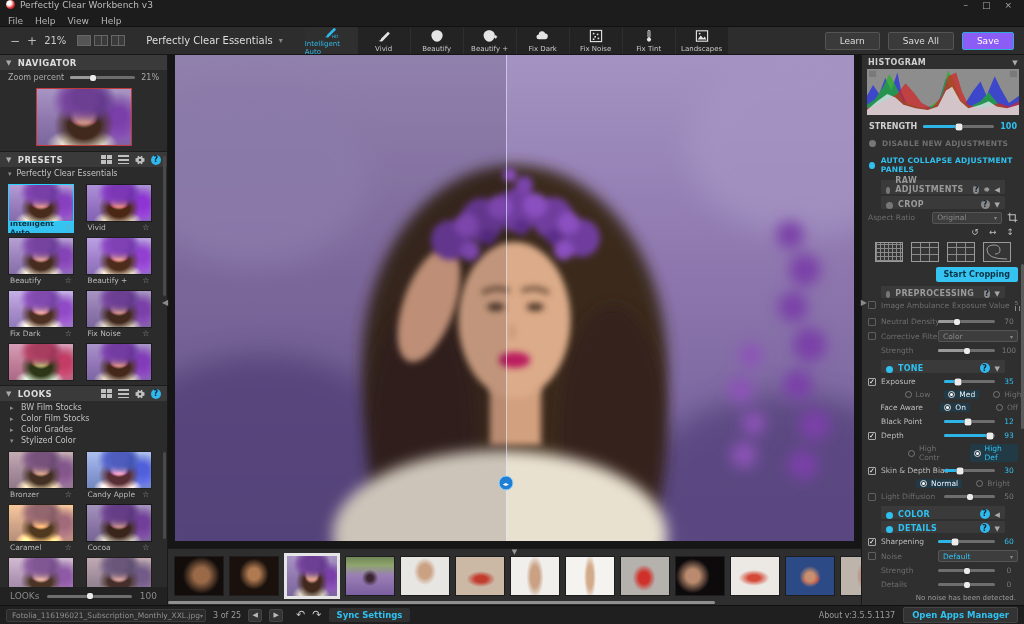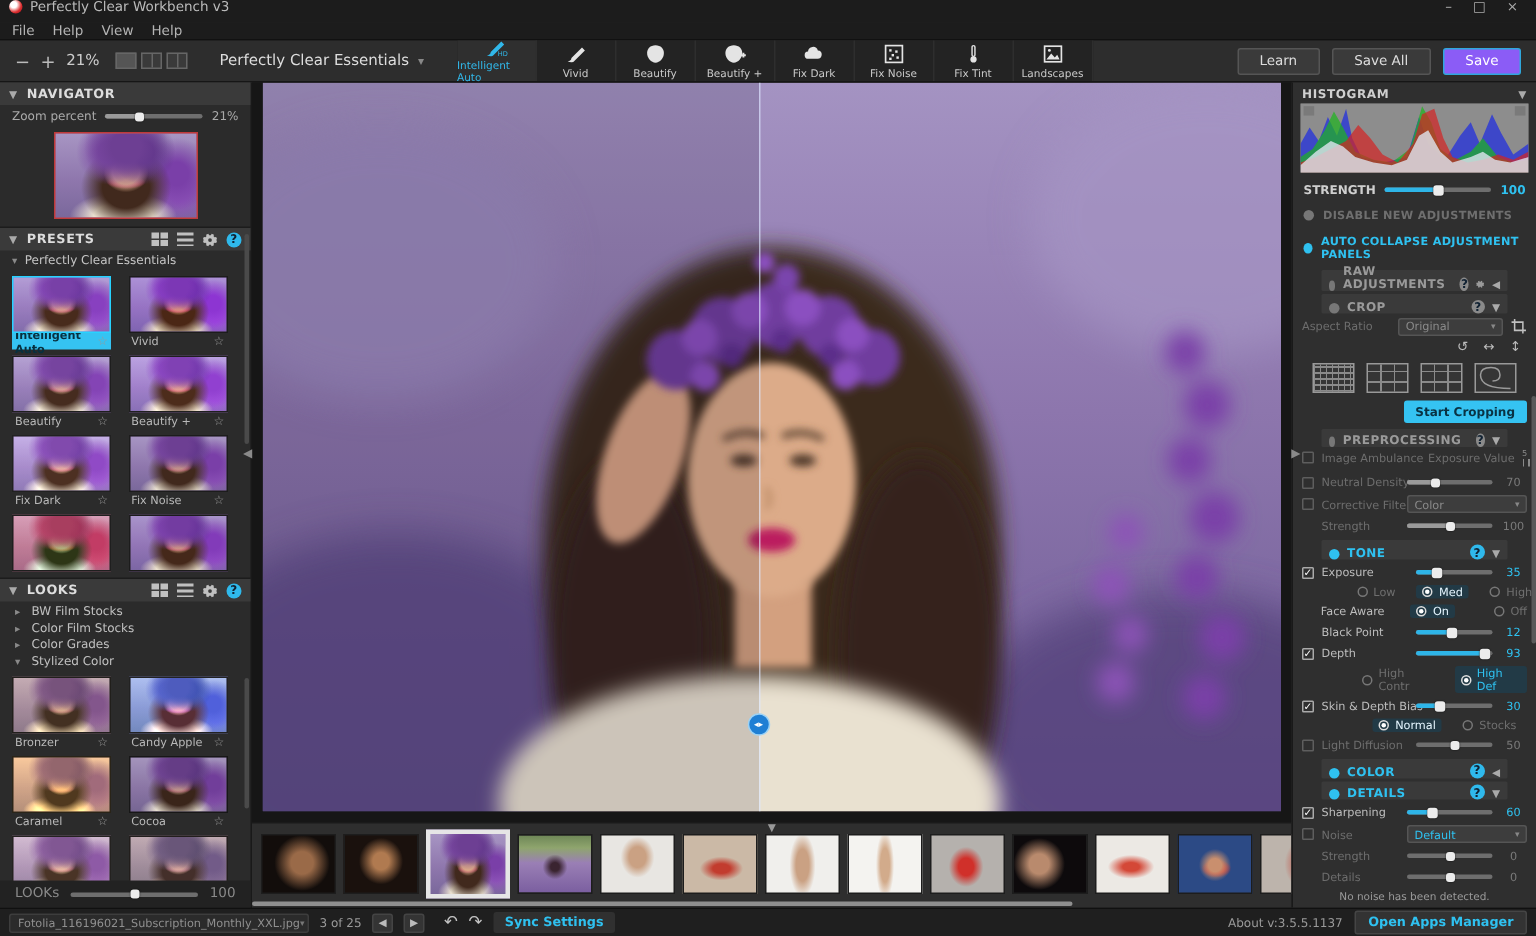--- a/index.html
+++ b/index.html
@@ -127,21 +127,21 @@
   .cropgrids{display:flex;gap:8px;justify-content:center;padding:2px 0}
   .cg{width:28px;height:20px;border:1px solid #999;background:#353535}
   .cg.fine{background-image:repeating-linear-gradient(90deg,#8a8a8a 0 1px,transparent 1px 4px),repeating-linear-gradient(0deg,#8a8a8a 0 1px,transparent 1px 4px)}
   .cg.thirds{background-image:repeating-linear-gradient(90deg,transparent 0 8px,#8a8a8a 8px 9px),repeating-linear-gradient(0deg,transparent 0 6px,#8a8a8a 6px 7px)}
   .cg.spiral{display:flex;align-items:center;justify-content:center}
   .startcrop{background:#35c3f2;color:#093344;font-size:8px;font-weight:bold;border-radius:2px;padding:3px 8px;margin-left:auto}
   .xformrow{display:flex;gap:10px;justify-content:flex-end;color:#bbb;font-size:9px;padding-right:4px}
   .ruler{flex:1;position:relative;height:12px}
   .ruler .nums{font-size:5.5px;color:#8a8a8a;letter-spacing:1.5px;white-space:nowrap;line-height:5px}
   .ruler .ticks{height:5px;background:repeating-linear-gradient(90deg,#8a8a8a 0 1px,transparent 1px 4px)}
-  .notetxt{font-size:7px;color:#9a9a9a;text-align:center;padding:1px 2px}
+  .notetxt{font-size:7px;color:#9a9a9a;text-align:right;padding:1px 2px}
   .rsb-scroll{position:absolute;right:0;top:38%;width:3px;height:30%;background:#5a5a5a;border-radius:2px}
   
   .statusbar{height:19px;background:#1f1f1f;border-top:1px solid #101010;display:flex;align-items:center;gap:7px;padding:0 6px;font-size:8px;color:#9a9a9a}
   .fname{width:200px;height:13px;background:#2b2b2b;border:1px solid #3d3d3d;border-radius:2px;display:flex;align-items:center;justify-content:space-between;padding:0 5px;color:#8f8f8f;font-size:7.5px}
   .sbtn{width:14px;height:13px;background:#343434;border:1px solid #444;border-radius:2px;display:flex;align-items:center;justify-content:center;color:#bbb;font-size:7px}
   .histarr{color:#c5c5c5;font-size:11px;line-height:10px}
   .sync{color:#2fc1f0;font-weight:bold;font-size:8.5px;background:#303030;padding:2px 8px;border-radius:2px}
   .aboutsec{margin-left:auto;display:flex;align-items:center;gap:8px}
   .appsmgr{color:#2fc1f0;font-weight:bold;font-size:8.5px;background:#333;border:1px solid #454545;padding:2px 8px;border-radius:2px}
 </style>
@@ -787,21 +787,21 @@
             </div>
           <span class="rval">30</span>
         </div>
         <div class="modes">
             <span class="mode sel">
     <span class="radio sel"></span>
     <span>Normal</span>
   </span>
             <span class="mode">
     <span class="radio"></span>
-    <span>Stocks</span>
+    <span>Bright</span>
   </span>
           </div>
         <div class="rrow">
           <span class="chk dim"></span>
           <span class="rlbl dim" style="width:58px">Light Diffusion</span>
           <div class="slider dim small nofill" style="--pct: 50%;">
               <i class="fill"></i>
               <b class="knob"></b>
             </div>
           <span class="rval dim">50</span>

